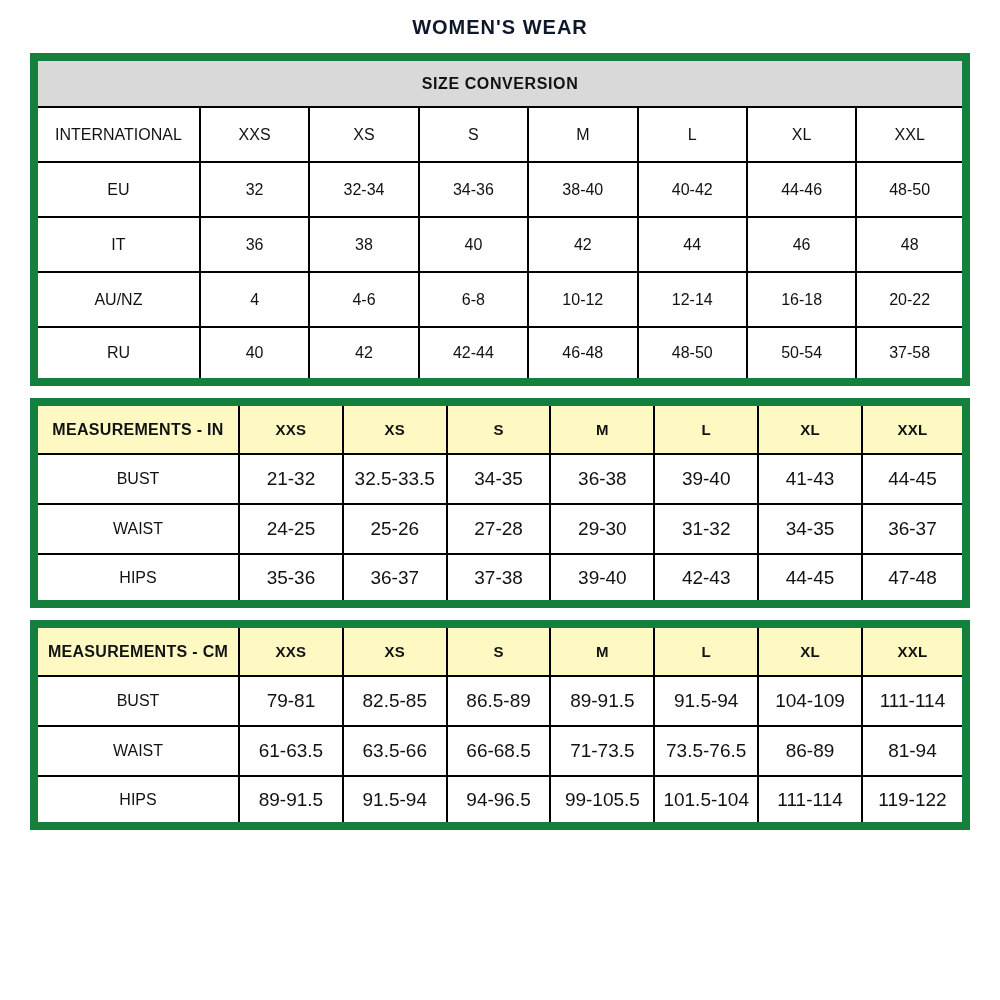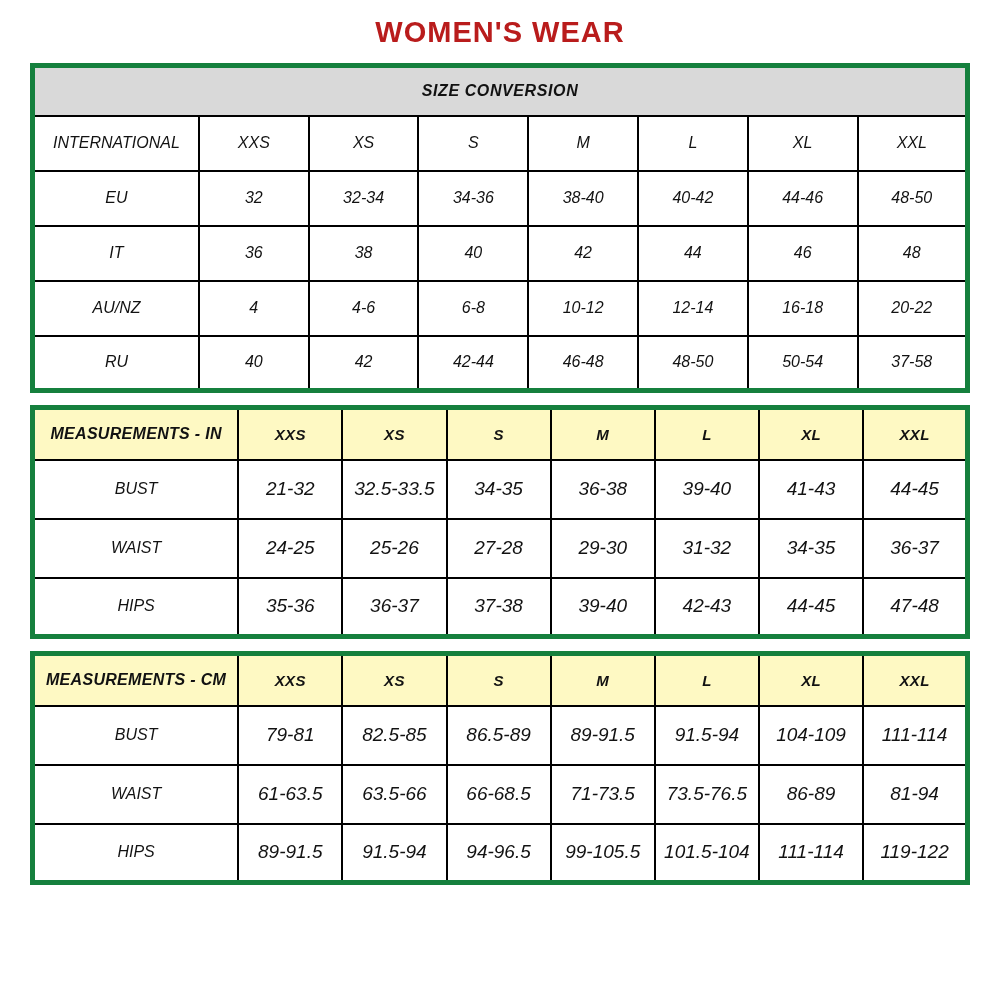--- a/index.html
+++ b/index.html
@@ -6,33 +6,32 @@
   html, body { background: #ffffff; }
   body {
     width: 1000px;
     min-height: 1000px;
     font-family: "Liberation Sans", "DejaVu Sans", sans-serif;
     color: #121212;
     padding: 12px 30px 10px 30px;
   }
   .page-title {
     text-align: center;
-    font-size: 29px;
+    font-size: 20px;
     font-weight: 700;
     letter-spacing: 1px;
     margin: 4px 0 14px 0;
-    color: #b91c1c;
+    color: #0f172a;
   }
   table {
     width: 100%;
     border-collapse: collapse;
     table-layout: fixed;
-    border: 5px solid #15803d;
+    border: 8px solid #15803d;
     margin-bottom: 12px;
-    font-style: italic;
   }
   th, td {
     border: 2px solid #000;
     text-align: center;
     vertical-align: middle;
     padding: 2px 3px;
     overflow: hidden;
   }
   
   .title-band {
@@ -41,21 +40,21 @@
     font-size: 16px;
     letter-spacing: 0.6px;
     height: 50px;
   }
   
   .t-conv tr { height: 55px; }
   .t-conv th, .t-conv td { font-size: 16px; font-weight: 400; background: #ffffff; }
   .t-conv .title-row { height: 50px; }
   .t-conv .title-band { background: #d9d9d9; font-weight: 700; }
   
-  .t-meas tr { height: 59px; }
+  .t-meas tr { height: 50px; }
   .t-meas .band-row { height: 52px; }
   .t-meas .band-row th {
     background: #fef9c3;
     font-weight: 700;
     font-size: 15px;
     letter-spacing: 0.3px;
   }
   .t-meas .band-row th.rowhead { font-size: 16px; }
   .t-meas .rowlabel { font-size: 16px; font-weight: 400; }
   .t-meas .val { font-size: 19px; font-weight: 400; }

